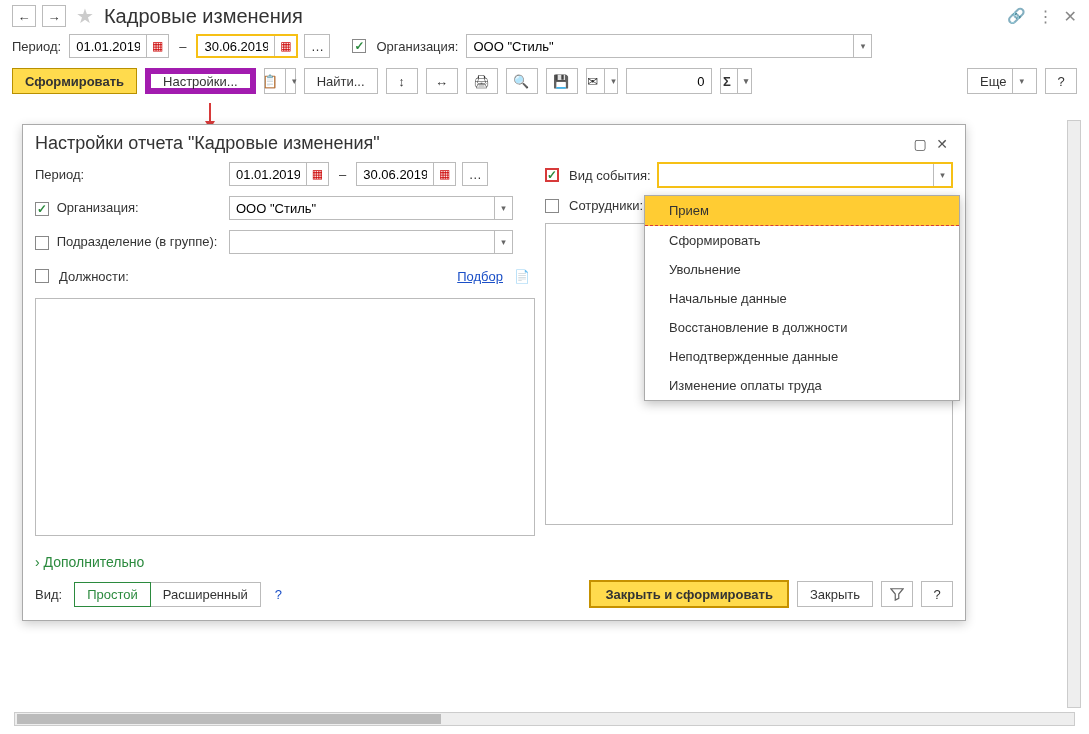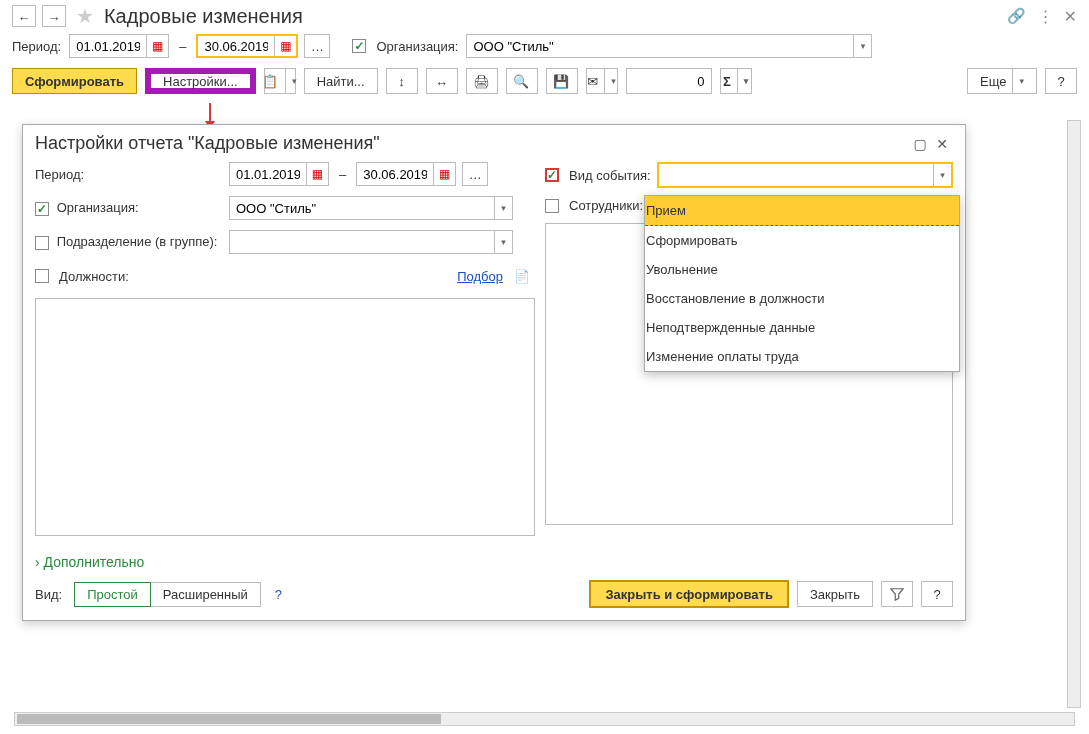--- a/index.html
+++ b/index.html
@@ -162,21 +162,21 @@
   .dropdown-list {
     position: absolute;
     left: 644px; top: 195px;
     width: 316px;
     background: #fff;
     border: 1px solid #aaa;
     box-shadow: 0 3px 10px rgba(0,0,0,0.25);
     z-index: 50;
   }
   .dropdown-list .opt {
-    padding: 7px 1px;
+    padding: 7px 24px;
     cursor: pointer;
     font-size: 13px;
   }
   .dropdown-list .opt.sel { background: #ffcc33; border-bottom: 1px dashed #d73a3a; }
 
   .modal-foot1 {
     margin-top: 18px;
   }
   .more-link { color: #2b8a3e; cursor: pointer; font-size: 14px; }
   .more-link::before { content: "› "; color:#2b8a3e; }
@@ -367,20 +367,21 @@
         </svg>
     </div>
     <div class="btn icon-only">?</div>
   </div>
 </div>
 
 <div class="dropdown-list">
   <div class="opt sel">Прием</div>
   <div class="opt">Сформировать</div>
   <div class="opt">Увольнение</div>
+  <div class="opt">Начальные данные</div>
   <div class="opt">Восстановление в должности</div>
   <div class="opt">Неподтвержденные данные</div>
   <div class="opt">Изменение оплаты труда</div>
 </div>
 
 <div class="right-scroll"></div>
 <div class="bottom-scroll">
     <div class="thumb"></div>
   </div>
 

